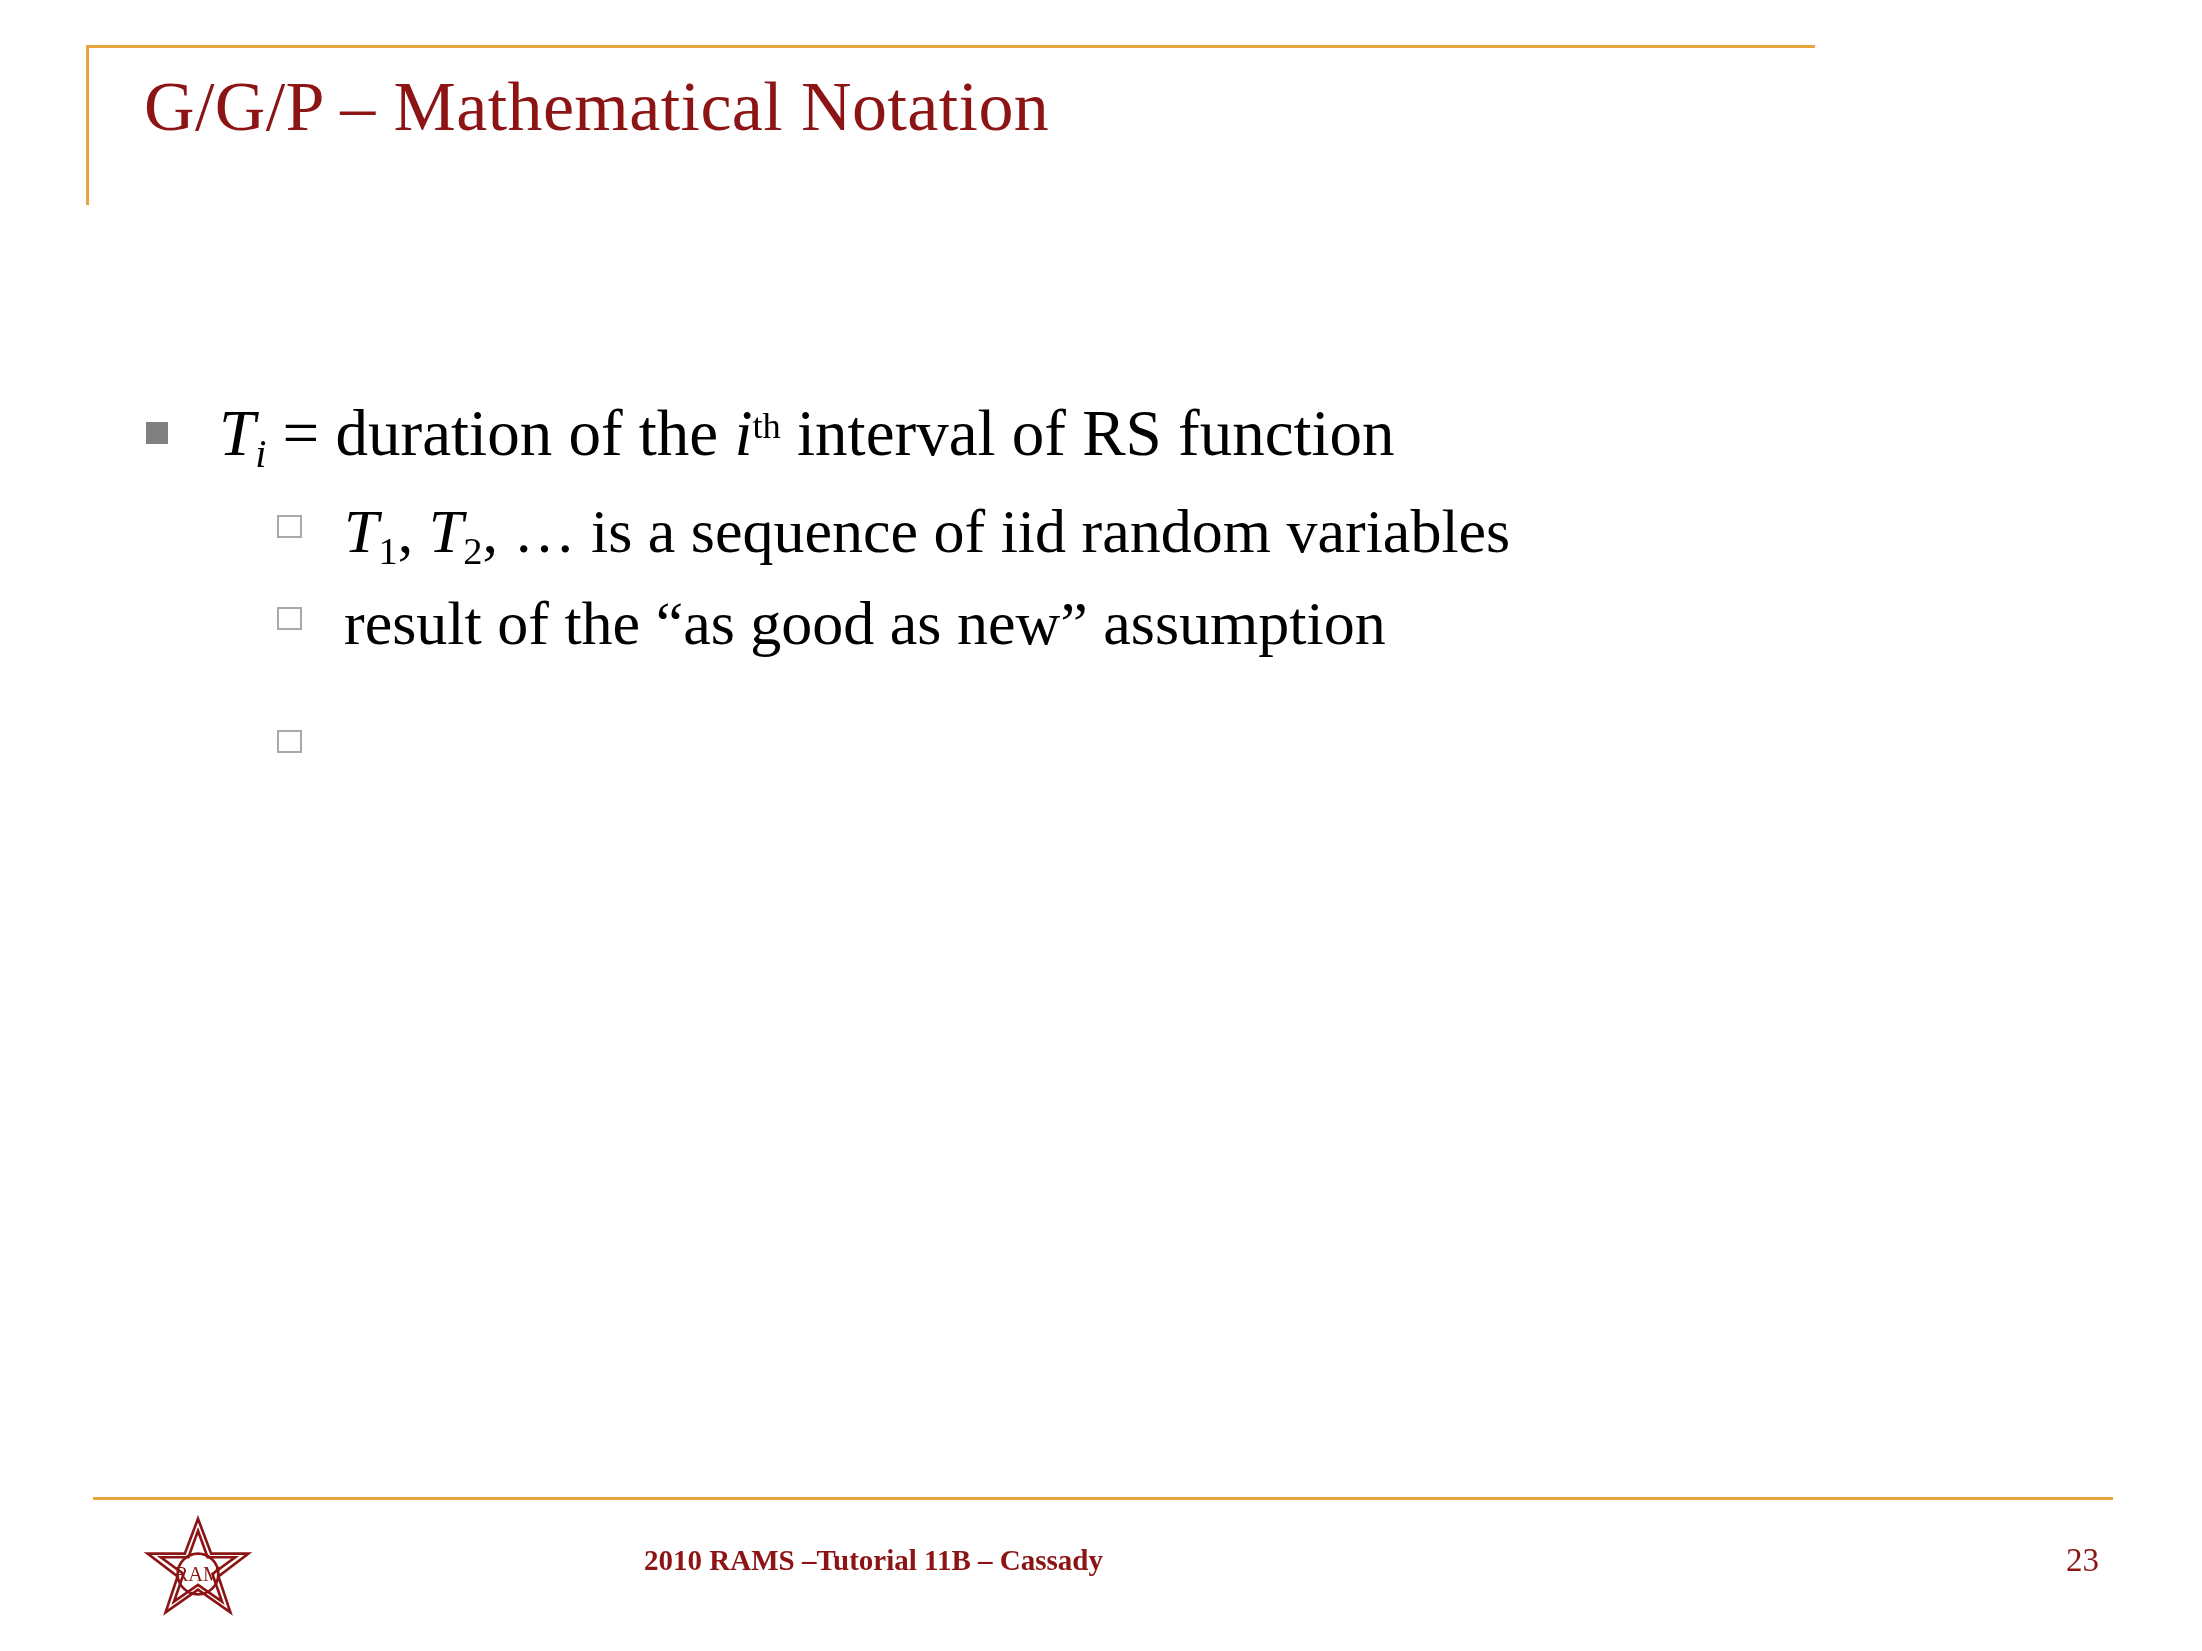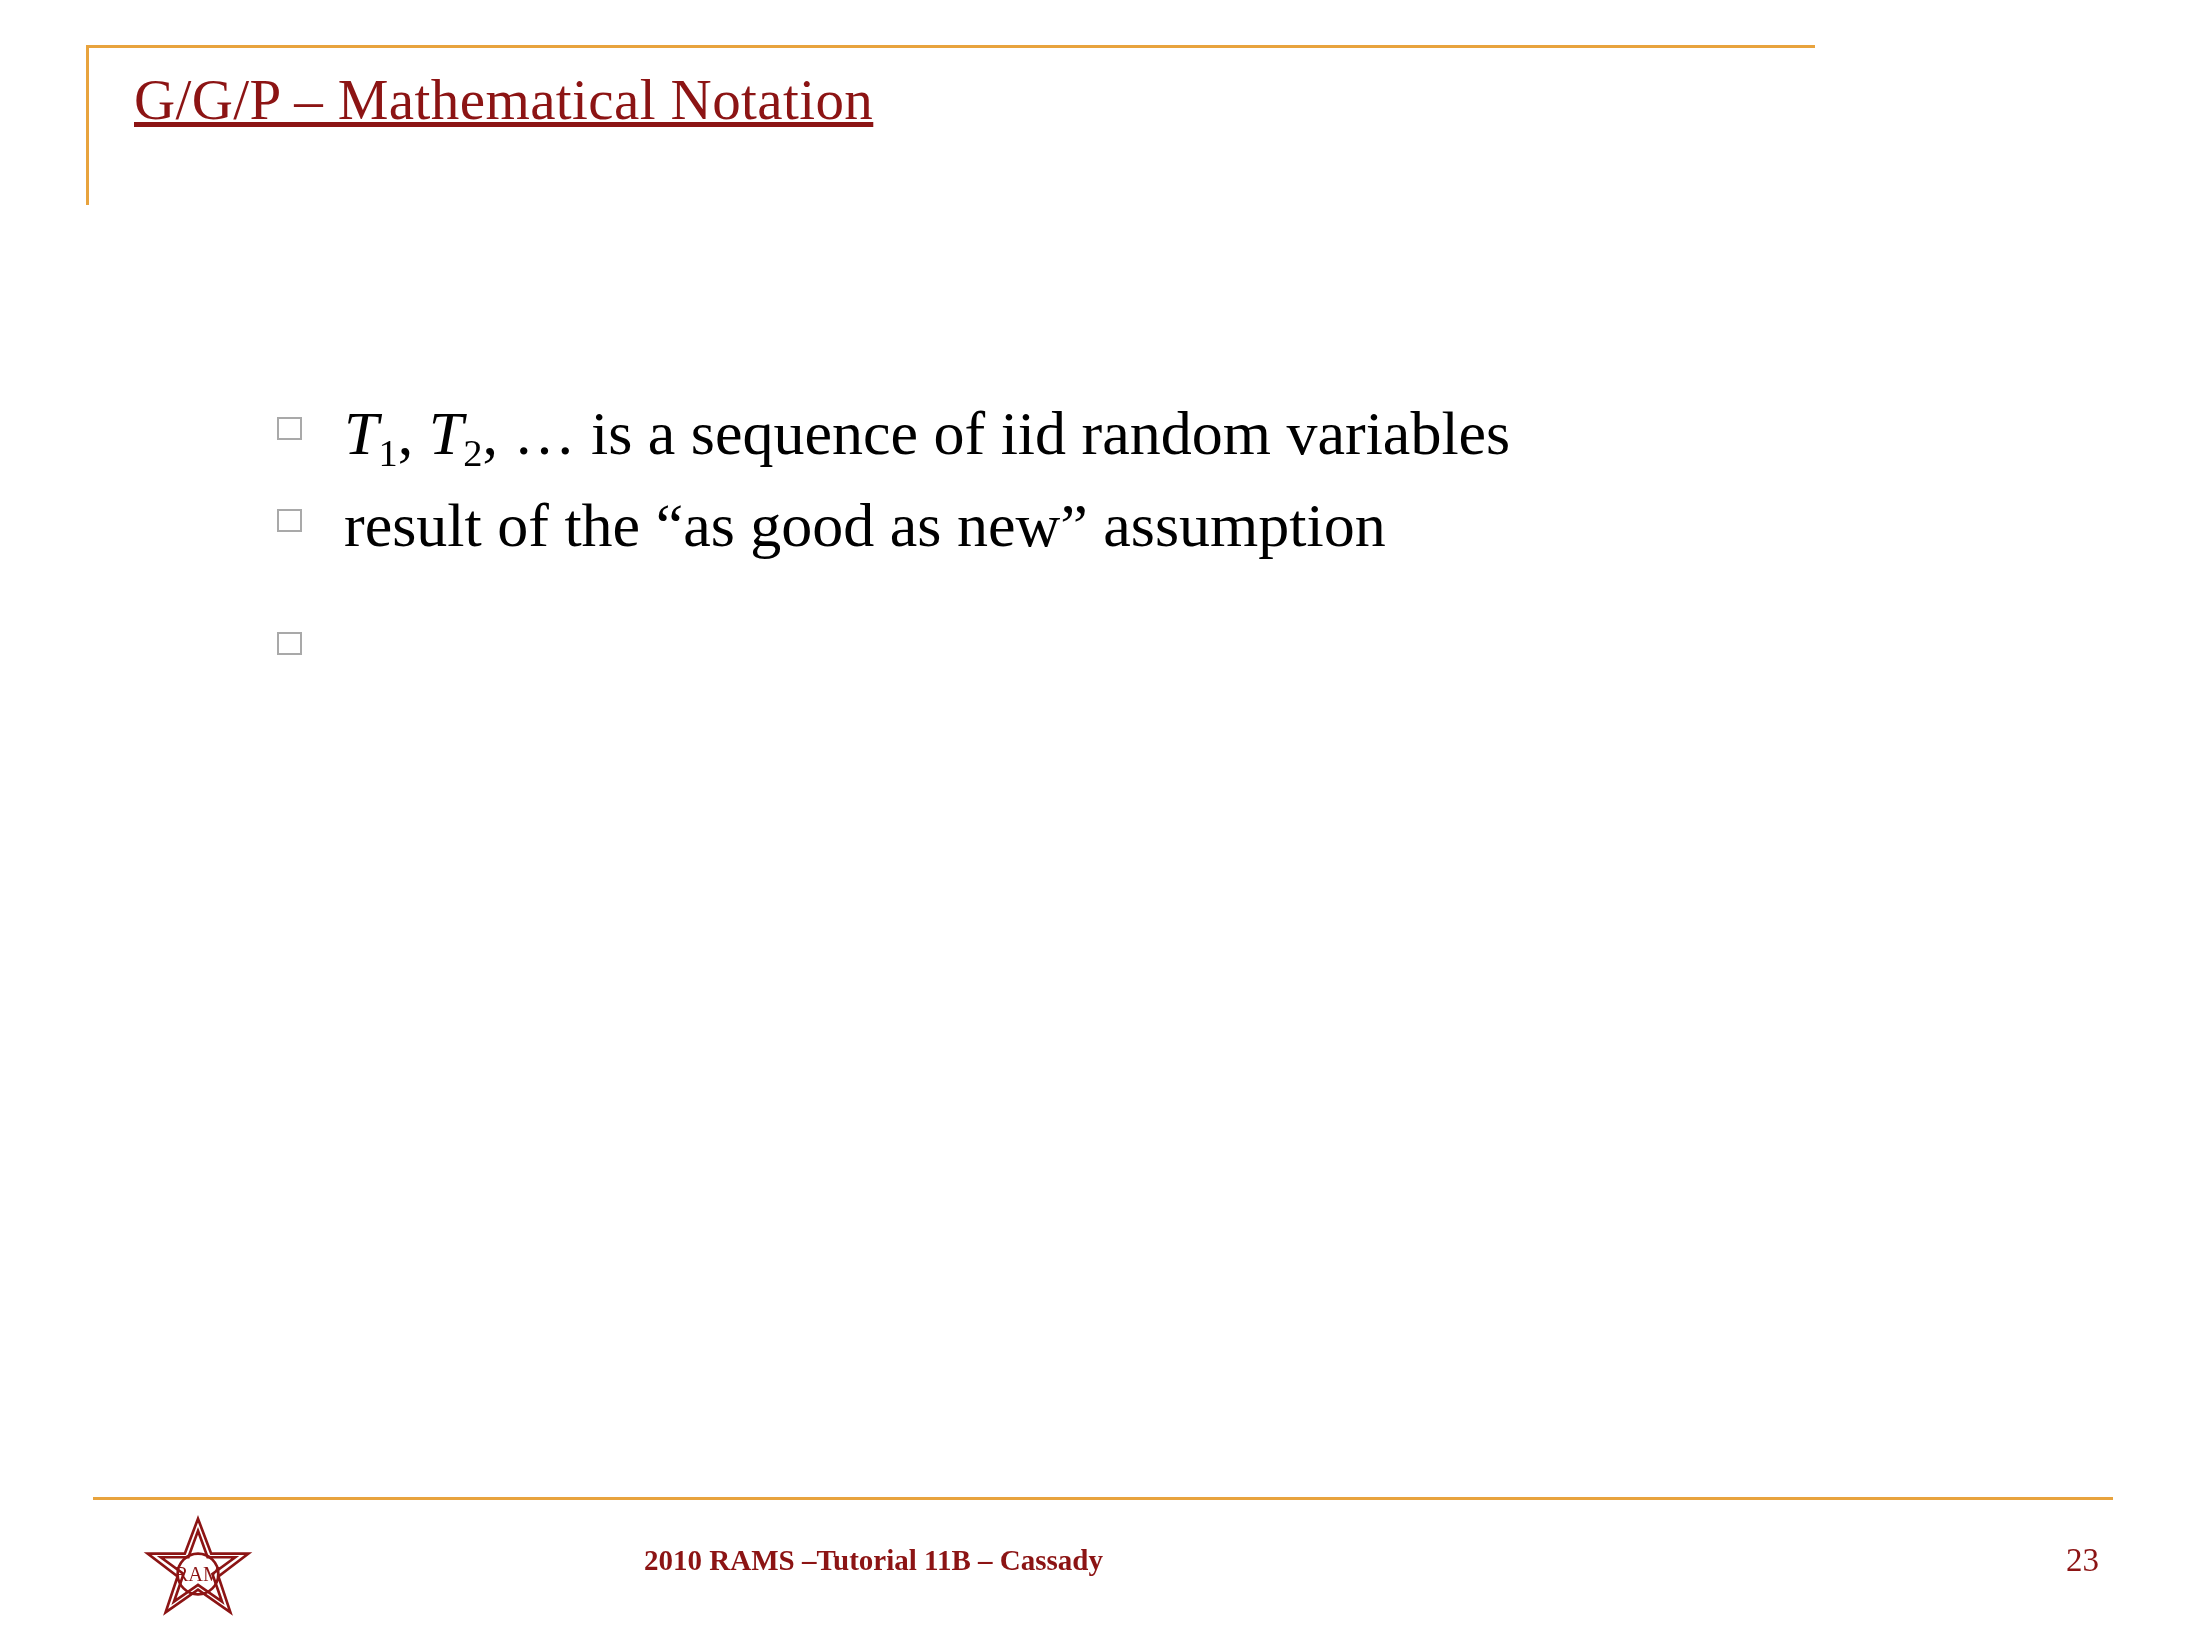--- a/index.html
+++ b/index.html
@@ -38,30 +38,29 @@
   .title-rule-left {
     position: absolute;
     left: 86px;
     top: 45px;
     width: 3.4px;
     height: 160px;
     background: #E8A33D;
   }
   .slide-title {
     position: absolute;
-    left: 134px;
+    left: 144px;
     top: 67px;
     width: 1893px;
     font-family: "Liberation Serif", serif;
-    font-size: 57px;
+    font-size: 70px;
     line-height: 1.15;
     color: #8C1414;
     letter-spacing: 0.4px;
     white-space: nowrap;
-    text-decoration: underline;
   }
 
   
   .body {
     position: absolute;
     left: 129px;
     top: 391px;
     width: 1979px;
   }
 
@@ -166,20 +165,24 @@
 
 <div class="slide">
 
   <div class="title-rule-top"></div>
   <div class="title-rule-left"></div>
 
   <div class="slide-title">G/G/P – Mathematical Notation</div>
 
   <div class="body">
 
+    <div class="level1">
+      <span class="bullet"></span>
+      <span><span class="mvar">T</span><span class="sub">i</span> = duration of the <span class="mvar">i</span><span class="sup">th</span> interval of RS function</span>
+    </div>
 
     <div class="level2">
       <span class="bullet-hollow"></span>
       <span><span class="mvar">T</span><span class="sub-up">1</span>, <span class="mvar">T</span><span class="sub-up">2</span>, … is a sequence of iid random variables</span>
     </div>
 
     <div class="level2">
       <span class="bullet-hollow"></span>
       <span>result of the “as good as new” assumption</span>
     </div>

